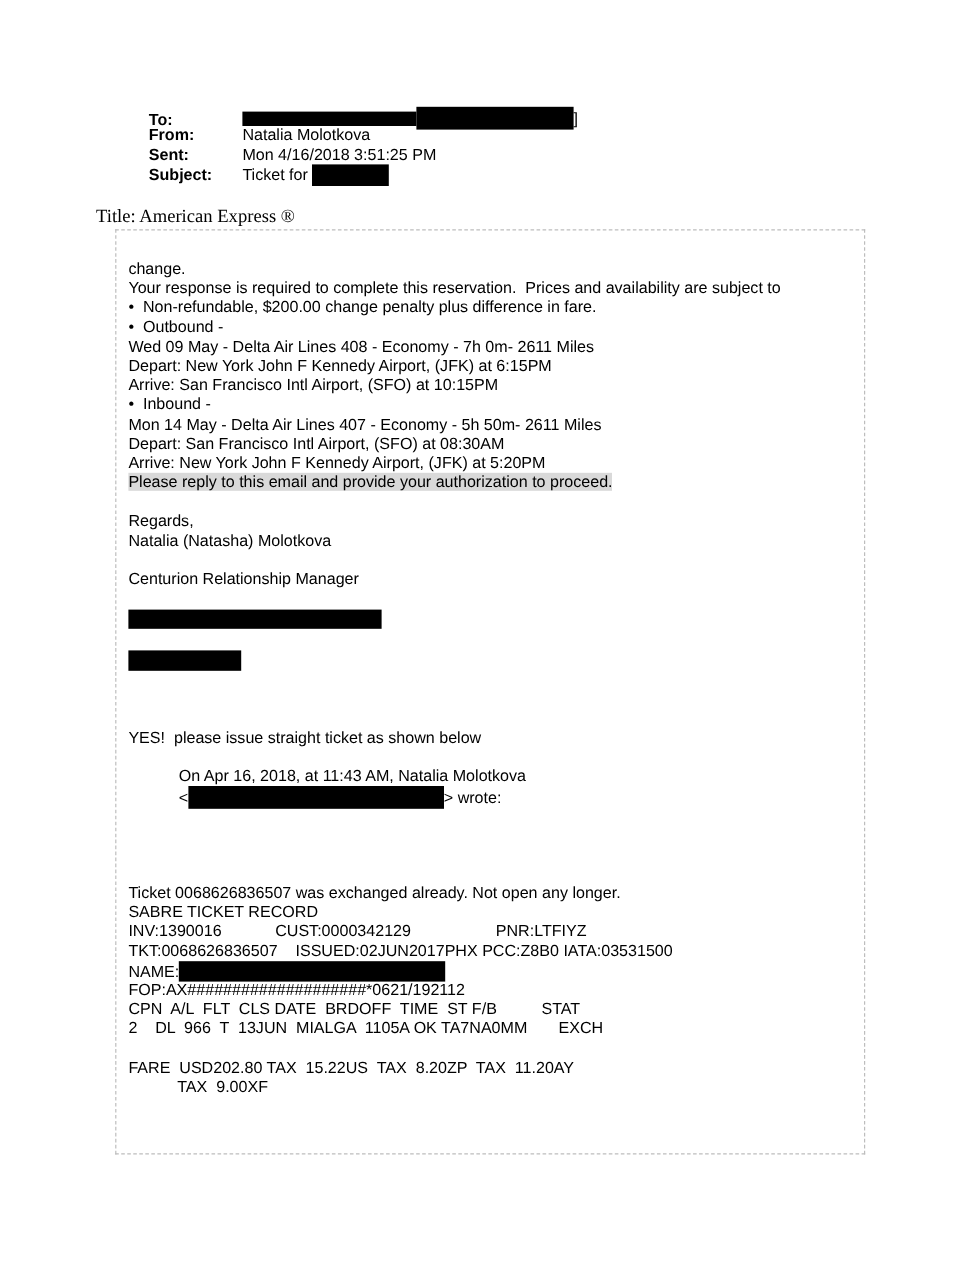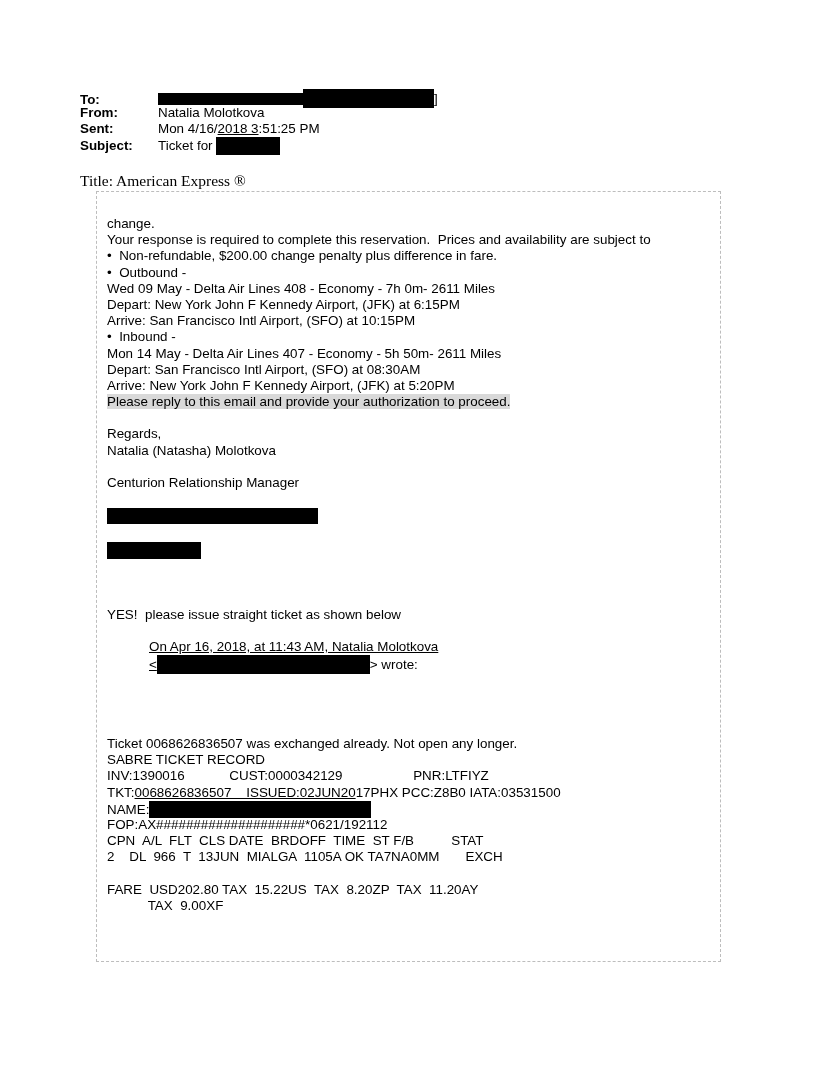--- a/index.html
+++ b/index.html
@@ -19,20 +19,21 @@
     left: 80px;
     top: 89px;
     font-size: 13.4px;
     line-height: 16px;
   }
   .hdr-row { white-space: pre; height: 16px; }
   .hdr-label {
     display: inline-block;
     width: 78px;
     font-weight: bold;
+    margin-left: 44px;
   }
 
   
   .redact { background: #000; display: inline-block; }
   .to-bar-a { width: 145px; height: 12px; vertical-align: -1px; }
   .to-bar-b { width: 131px; height: 19px; vertical-align: -4px; }
   .to-bracket { vertical-align: 1px; }
   .subj-bar { width: 64px; height: 18px; vertical-align: -5px; }
   .quote-bar { width: 213px; height: 19px; vertical-align: -5px; }
   .name-bar { width: 222px; height: 17px; vertical-align: -4px; }
@@ -57,21 +58,21 @@
     height: 771px;
     box-sizing: border-box;
     border: 1px dashed #bdbdbd;
     padding: 24px 8px 0 10px;
     font-size: 13.4px;
     line-height: 16.2px;
     overflow: hidden;
   }
   .ln { white-space: pre; height: 16.2px; }
   .b { font-weight: normal; }
-  .u { text-decoration: underline; }
+  .u { }
   .indent { padding-left: 42px; }
   .hl-span { background: #d9d9d9; }
 
   
   .bates {
     position: absolute;
     right: 16px;
     top: 1051px;
     font-size: 13.5px;
     letter-spacing: 0.3px;

